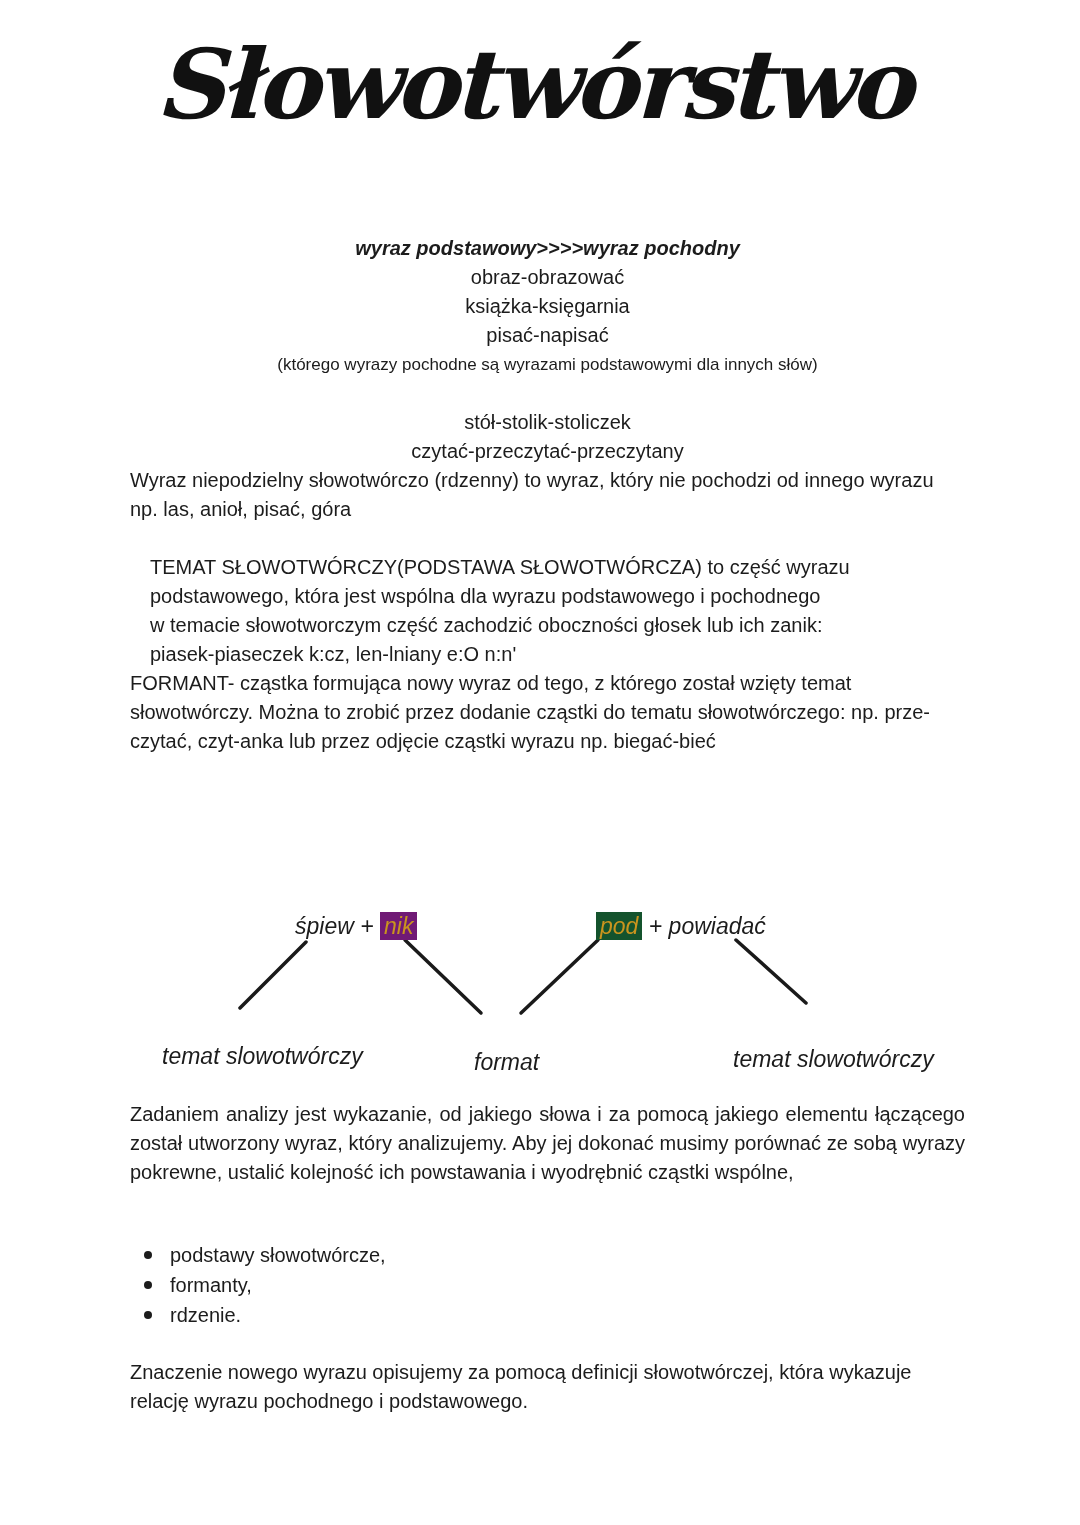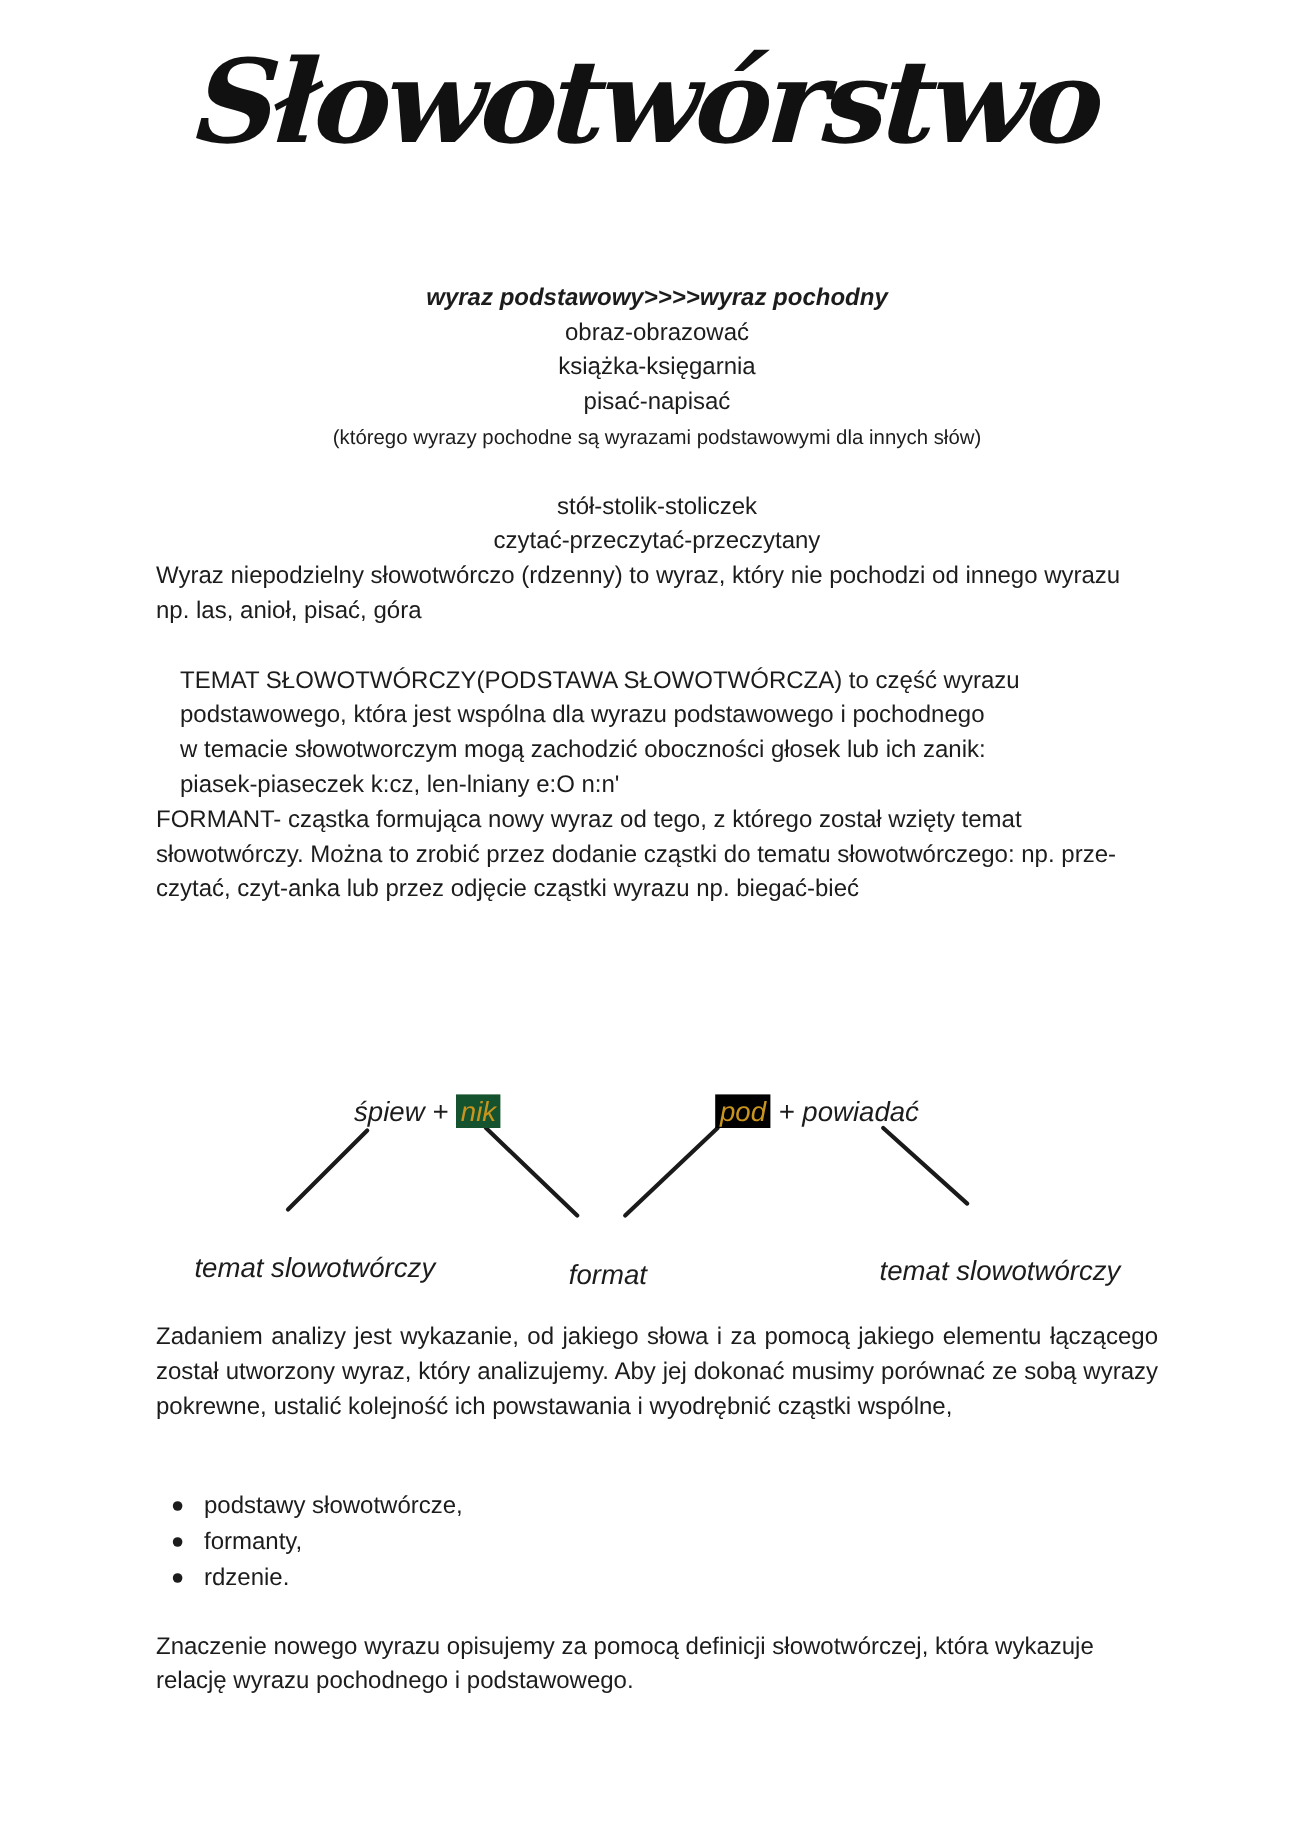--- a/index.html
+++ b/index.html
@@ -83,42 +83,42 @@
 
   <div class="abs col body-text t-center" style="top:408px;">
     <div>stół-stolik-stoliczek</div>
     <div>czytać-przeczytać-przeczytany</div>
   </div>
 
   <div class="abs col body-text" style="top:466px;">Wyraz niepodzielny słowotwórczo (rdzenny) to wyraz, który nie pochodzi od innego wyrazu np. las, anioł, pisać, góra</div>
 
   <div class="abs col body-text" style="top:553px;margin-left:20px;">
     <div>TEMAT SŁOWOTWÓRCZY(PODSTAWA SŁOWOTWÓRCZA) to część wyrazu podstawowego, która jest wspólna dla wyrazu podstawowego i pochodnego</div>
-    <div>w temacie słowotworczym mogą zachodzić oboczności głosek lub ich zanik:</div>
+    <div>w temacie słowotworczym część zachodzić oboczności głosek lub ich zanik:</div>
     <div>piasek-piaseczek k:cz, len-lniany e:O n:n'</div>
   </div>
 
   <div class="abs col body-text" style="top:669px;">FORMANT- cząstka formująca nowy wyraz od tego, z którego został wzięty temat słowotwórczy. Można to zrobić przez dodanie cząstki do tematu słowotwórczego: np. prze-czytać, czyt-anka lub przez odjęcie cząstki wyrazu np. biegać-bieć</div>
 
 
   <div class="abs" style="left:0; top:0; width:1080px; height:1525px;">
 
     <svg class="lines abs" style="left:0; top:880px;" width="1080" height="180" viewBox="0 0 1080 180">
       <line x1="306" y1="62" x2="240" y2="128" stroke="#1a1a1a" stroke-width="3.5" stroke-linecap="round"></line>
       <line x1="405" y1="60" x2="481" y2="133" stroke="#1a1a1a" stroke-width="3.5" stroke-linecap="round"></line>
       <line x1="598" y1="60" x2="521" y2="133" stroke="#1a1a1a" stroke-width="3.5" stroke-linecap="round"></line>
       <line x1="736" y1="60" x2="806" y2="123" stroke="#1a1a1a" stroke-width="3.5" stroke-linecap="round"></line>
     </svg>
 
     <div class="abs diagram-word" style="left:295px; top:911px;">
-      <span>śpiew + </span><span class="hl" style="background:#14532d; color:#C9941E;">nik</span>
+      <span>śpiew + </span><span class="hl" style="background:#701a75; color:#C9941E;">nik</span>
     </div>
 
     <div class="abs diagram-word" style="left:596px; top:911px;">
-      <span class="hl" style="background:#000000; color:#C9941E;">pod</span><span> + powiadać</span>
+      <span class="hl" style="background:#14532d; color:#C9941E;">pod</span><span> + powiadać</span>
     </div>
 
     <div class="abs diagram-label" style="left:162px; top:1010px;">temat slowotwórczy</div>
     <div class="abs diagram-label" style="left:474px; top:1016px;">format</div>
     <div class="abs diagram-label" style="left:733px; top:1013px;">temat slowotwórczy</div>
   </div>
 
   <div class="abs col body-text justify" style="top:1100px;">Zadaniem analizy jest wykazanie, od jakiego słowa i za pomocą jakiego elementu łączącego został utworzony wyraz, który analizujemy.  Aby jej dokonać musimy porównać ze sobą wyrazy pokrewne, ustalić kolejność ich powstawania i wyodrębnić cząstki wspólne,</div>
 
   <ul class="bullets abs col" style="top:1240px;">

